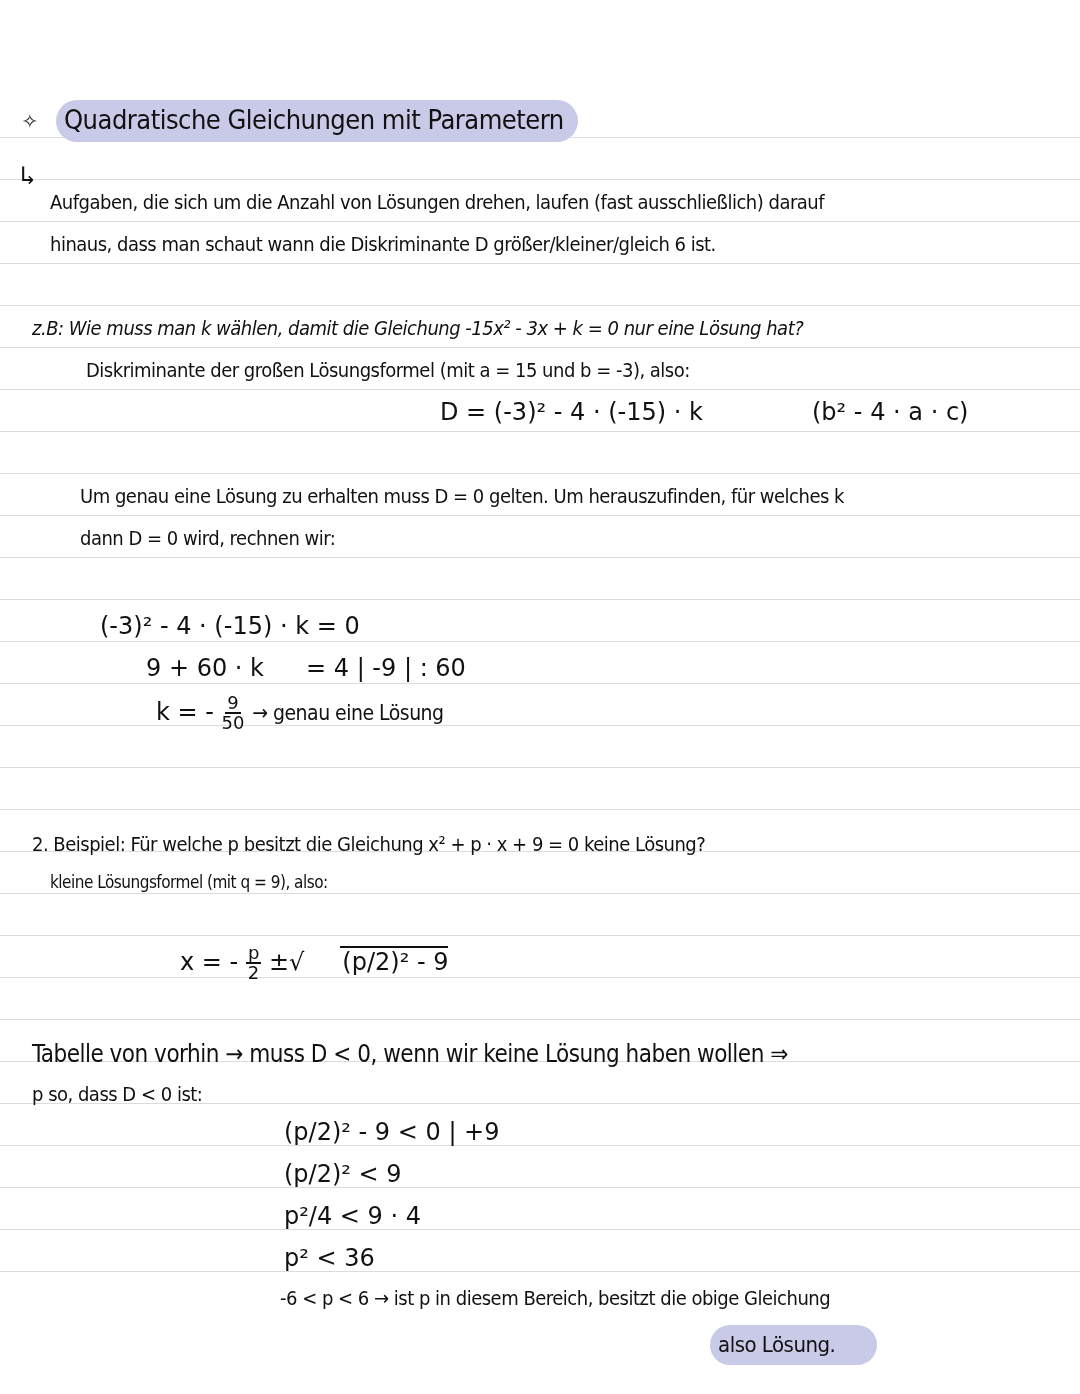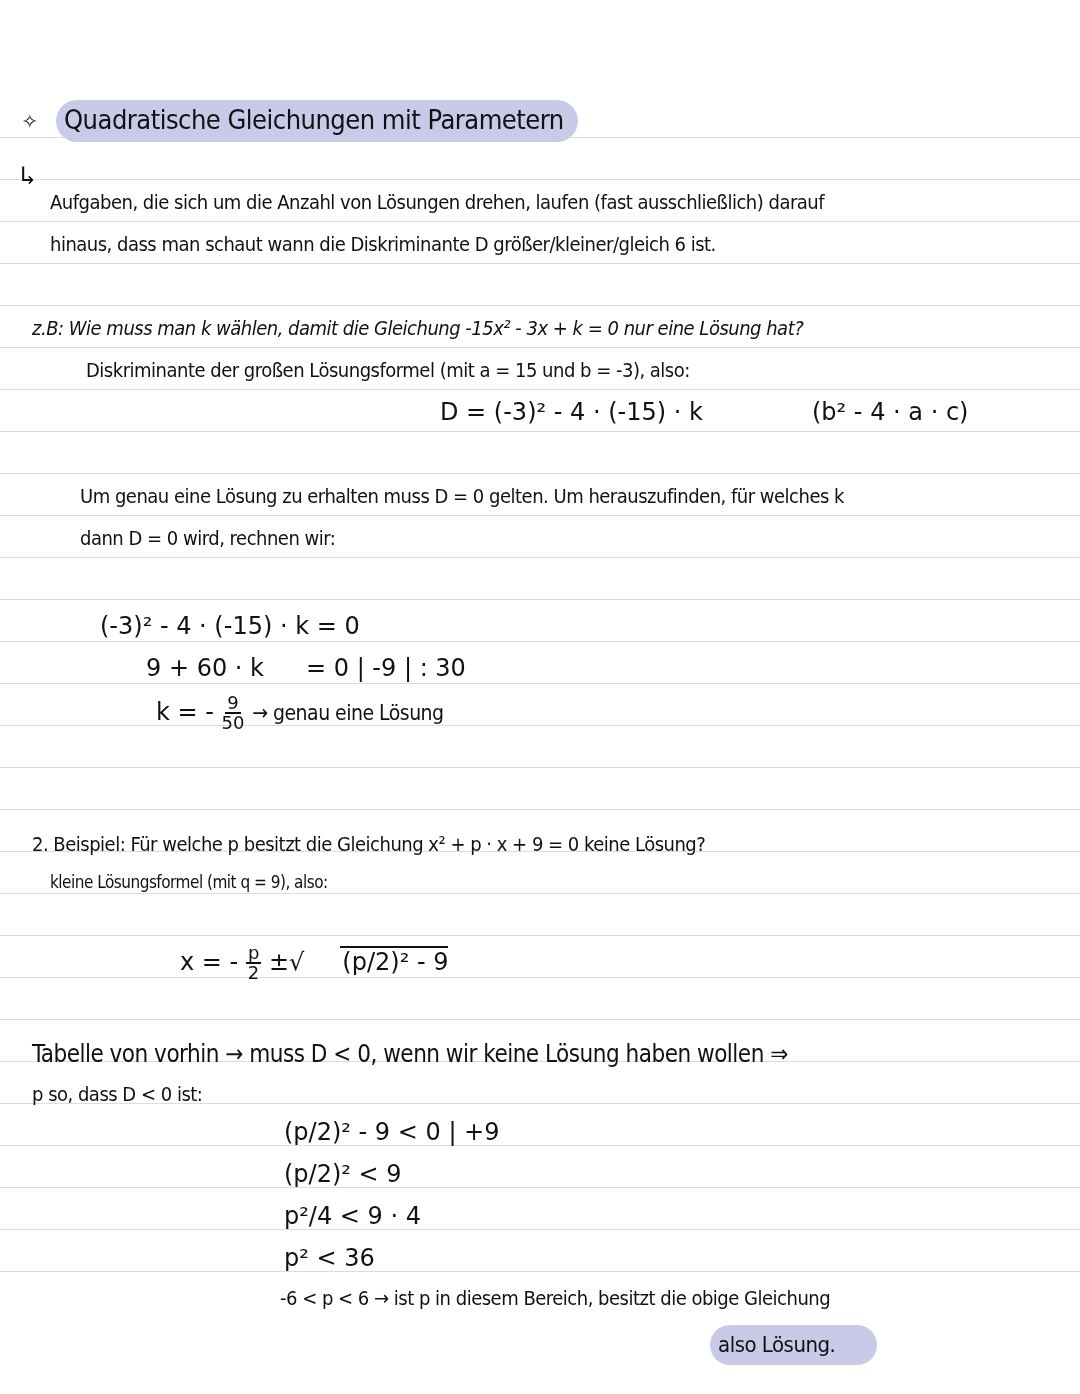--- a/index.html
+++ b/index.html
@@ -70,21 +70,21 @@
 <div class="t hand body" style="left:32px; top:316px; font-size:20px;font-style:italic;">z.B: Wie muss man k wählen, damit die Gleichung -15x² - 3x + k = 0 nur eine Lösung hat?</div>
 <div class="t hand body" style="left:86px; top:358px; font-size:20px;">Diskriminante der großen Lösungsformel (mit a = 15 und b = -3), also:</div>
 <div class="t math" style="left:440px; top:398px;">D = (-3)² - 4 · (-15) · k</div>
 <div class="t math" style="left:812px; top:398px;">(b² - 4 · a · c)</div>
 
 <div class="t hand body" style="left:80px; top:484px; font-size:20px;">Um genau eine Lösung zu erhalten muss D = 0 gelten. Um herauszufinden, für welches k</div>
 <div class="t hand body" style="left:80px; top:526px; font-size:20px;">dann D = 0 wird, rechnen wir:</div>
 
 <div class="t math" style="left:94px; top:612px;margin-left:6px;">(-3)² - 4 · (-15) · k = 0</div>
 <div class="t math" style="left:146px; top:654px;">9 + 60 · k</div>
-<div class="t math" style="left:306px; top:654px;">= 0   | -9   | : 30</div>
+<div class="t math" style="left:306px; top:654px;">= 4   | -9   | : 60</div>
 <div class="t math" style="left:156px; top:694px;">
   <span>k = -</span>
   <span class="frac">
     <span class="num">9</span>
     <span>50</span>
   </span>
   <span class="hand" style="font-size:21px;">→ genau eine Lösung</span>
 </div>
 
 <div class="t hand body" style="left:32px; top:832px; font-size:20px;">2. Beispiel: Für welche p besitzt die Gleichung x² + p · x + 9 = 0 keine Lösung?</div>

